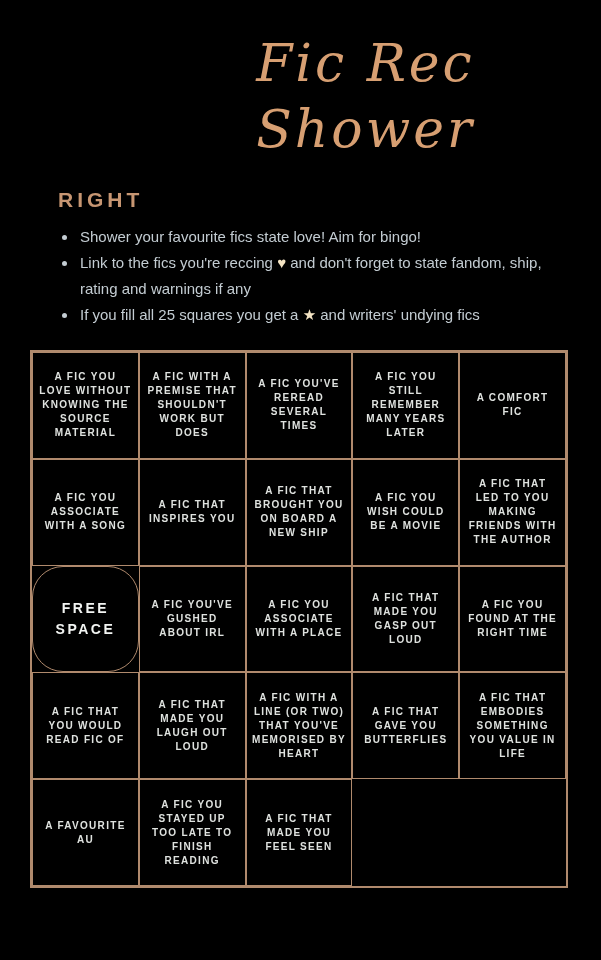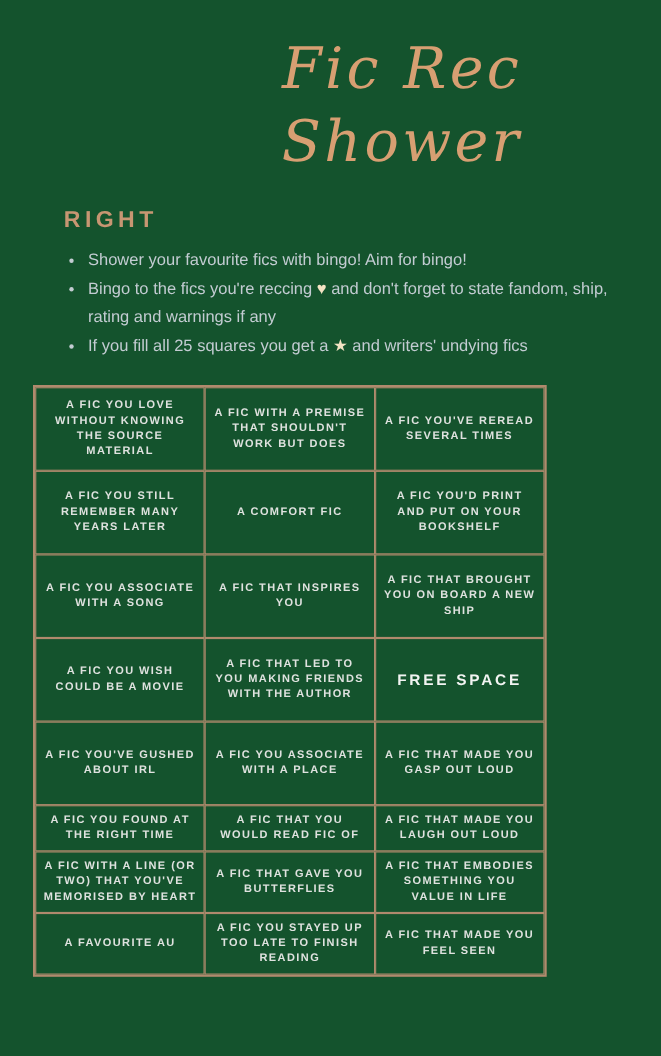--- a/index.html
+++ b/index.html
@@ -5,21 +5,21 @@
   * { margin: 0; padding: 0; box-sizing: border-box; }
   html, body { width: 601px; height: 960px; }
   body {
     background: #1f3a4e;
     font-family: "Liberation Sans", sans-serif;
     overflow: hidden;
   }
   .page {
     width: 601px;
     height: 960px;
-    background: #14532d;
+    background: #000000;
     position: relative;
   }
   
   .title {
     padding-top: 30px;
     padding-left: 130px;
     text-align: center;
     color: #d79f72;
     font-family: "DejaVu Serif", serif;
     font-style: italic;
@@ -47,24 +47,24 @@
     max-width: 505px;
   }
   .rules-list li { padding-left: 2px; }
   .rule-icon {
     color: #f3e3c3;
     font-size: 15px;
   }
   
   .grid {
     margin: 22px 33px 0 30px;
-    width: 467px;
+    width: 538px;
     height: 538px;
     display: grid;
-    grid-template-columns: repeat(3, 1fr);
+    grid-template-columns: repeat(5, 1fr);
     grid-template-rows: repeat(5, 1fr);
     border: 2px solid #b08a6d;
   }
   .cell {
     border: 1px solid #b08a6d;
     display: flex;
     align-items: center;
     justify-content: center;
     text-align: center;
     color: #dfe2df;
@@ -73,48 +73,48 @@
     letter-spacing: 1.3px;
     line-height: 1.4;
     text-transform: uppercase;
     padding: 6px 5px;
   }
   .cell.free {
     font-size: 14px;
     letter-spacing: 2.5px;
     color: #f2f4f2;
     line-height: 1.5;
+    border-radius: 31px;
   }
 </style>
 </head>
 <body>
 
 <div class="page">
 
   <div class="title">
     <div>Fic Rec</div>
     <div>Shower</div>
   </div>
 
   <div class="rules">
     <div class="rules-heading">RIGHT</div>
     <ul class="rules-list">
-      <li><span>Shower your favourite fics with bingo! Aim for bingo!</span></li>
-      <li><span>Bingo to the fics you're reccing </span><span class="rule-icon">♥</span><span> and don't forget to state fandom, ship, rating and warnings if any</span></li>
+      <li><span>Shower your favourite fics state love! Aim for bingo!</span></li>
+      <li><span>Link to the fics you're reccing </span><span class="rule-icon">♥</span><span> and don't forget to state fandom, ship, rating and warnings if any</span></li>
       <li><span>If you fill all 25 squares you get a </span><span class="rule-icon">★</span><span> and writers' undying fics</span></li>
     </ul>
   </div>
 
   <div class="grid">
     <div class="cell">A FIC YOU LOVE WITHOUT KNOWING THE SOURCE MATERIAL</div>
     <div class="cell">A FIC WITH A PREMISE THAT SHOULDN'T WORK BUT DOES</div>
     <div class="cell">A FIC YOU'VE REREAD SEVERAL TIMES</div>
     <div class="cell">A FIC YOU STILL REMEMBER MANY YEARS LATER</div>
     <div class="cell">A COMFORT FIC</div>
-    <div class="cell">A FIC YOU'D PRINT AND PUT ON YOUR BOOKSHELF</div>
     <div class="cell">A FIC YOU ASSOCIATE WITH A SONG</div>
     <div class="cell">A FIC THAT INSPIRES YOU</div>
     <div class="cell">A FIC THAT BROUGHT YOU ON BOARD A NEW SHIP</div>
     <div class="cell">A FIC YOU WISH COULD BE A MOVIE</div>
     <div class="cell">A FIC THAT LED TO YOU MAKING FRIENDS WITH THE AUTHOR</div>
     <div class="cell free">FREE SPACE</div>
     <div class="cell">A FIC YOU'VE GUSHED ABOUT IRL</div>
     <div class="cell">A FIC YOU ASSOCIATE WITH A PLACE</div>
     <div class="cell">A FIC THAT MADE YOU GASP OUT LOUD</div>
     <div class="cell">A FIC YOU FOUND AT THE RIGHT TIME</div>

